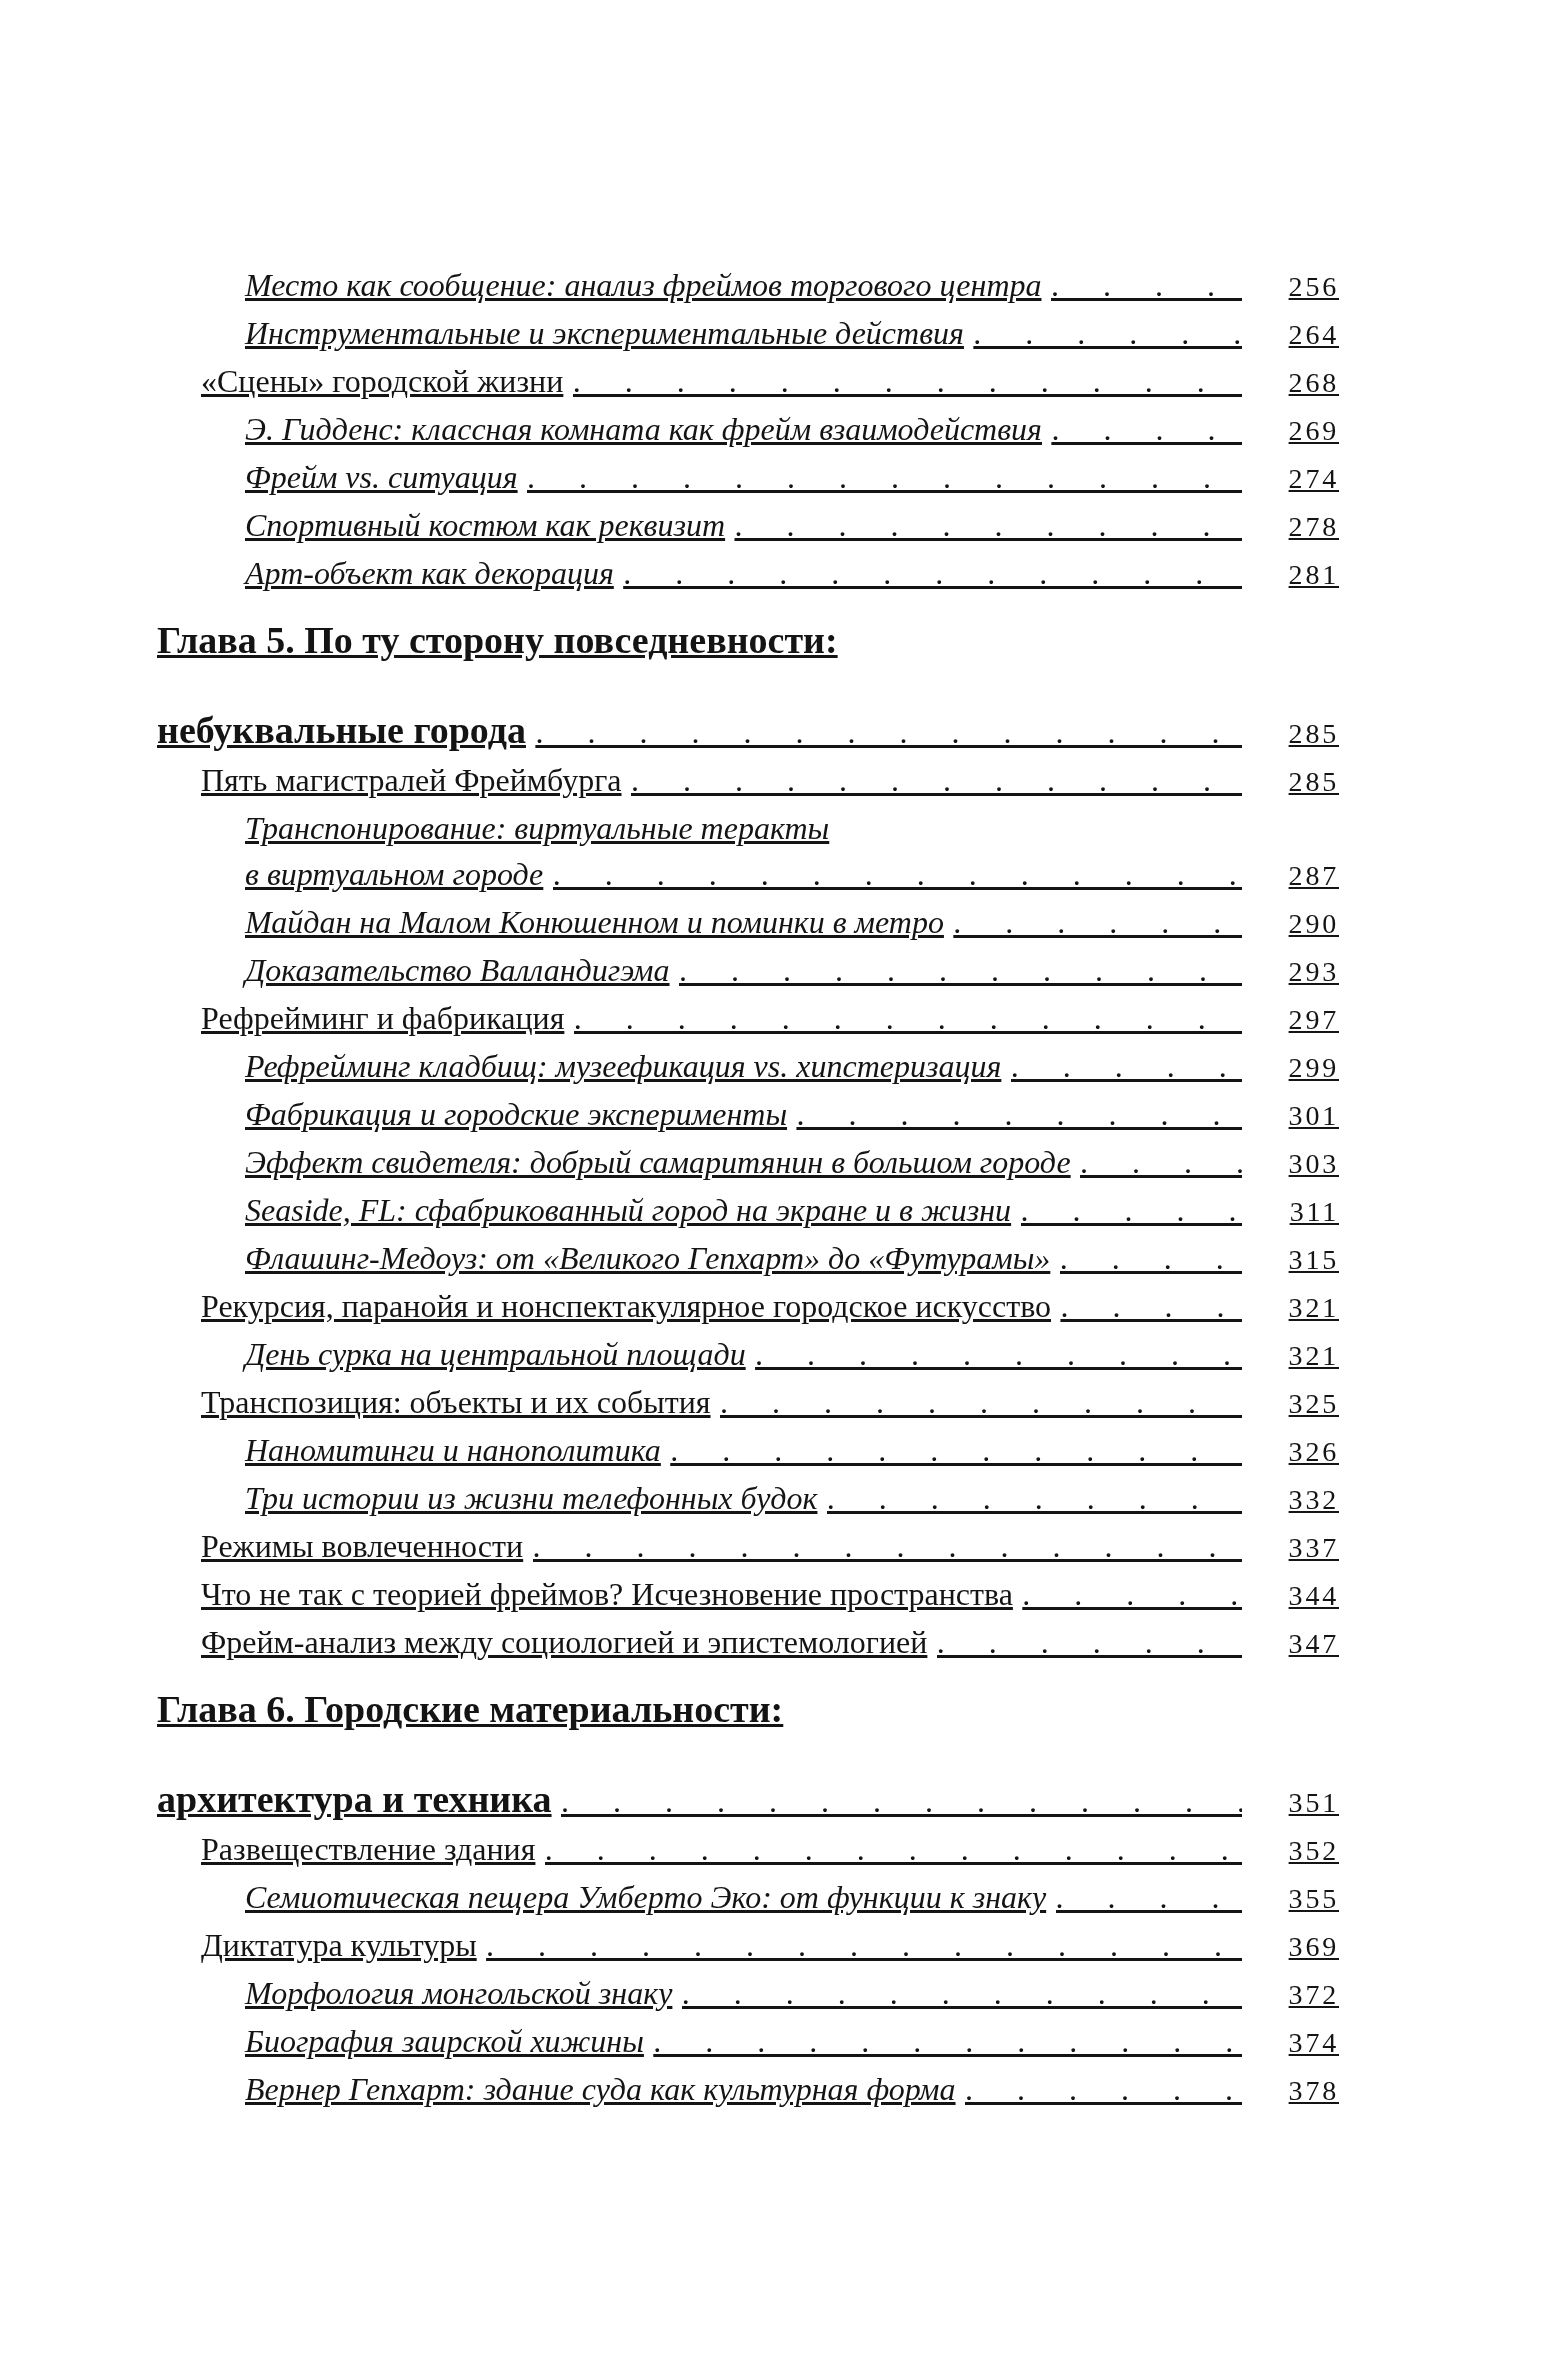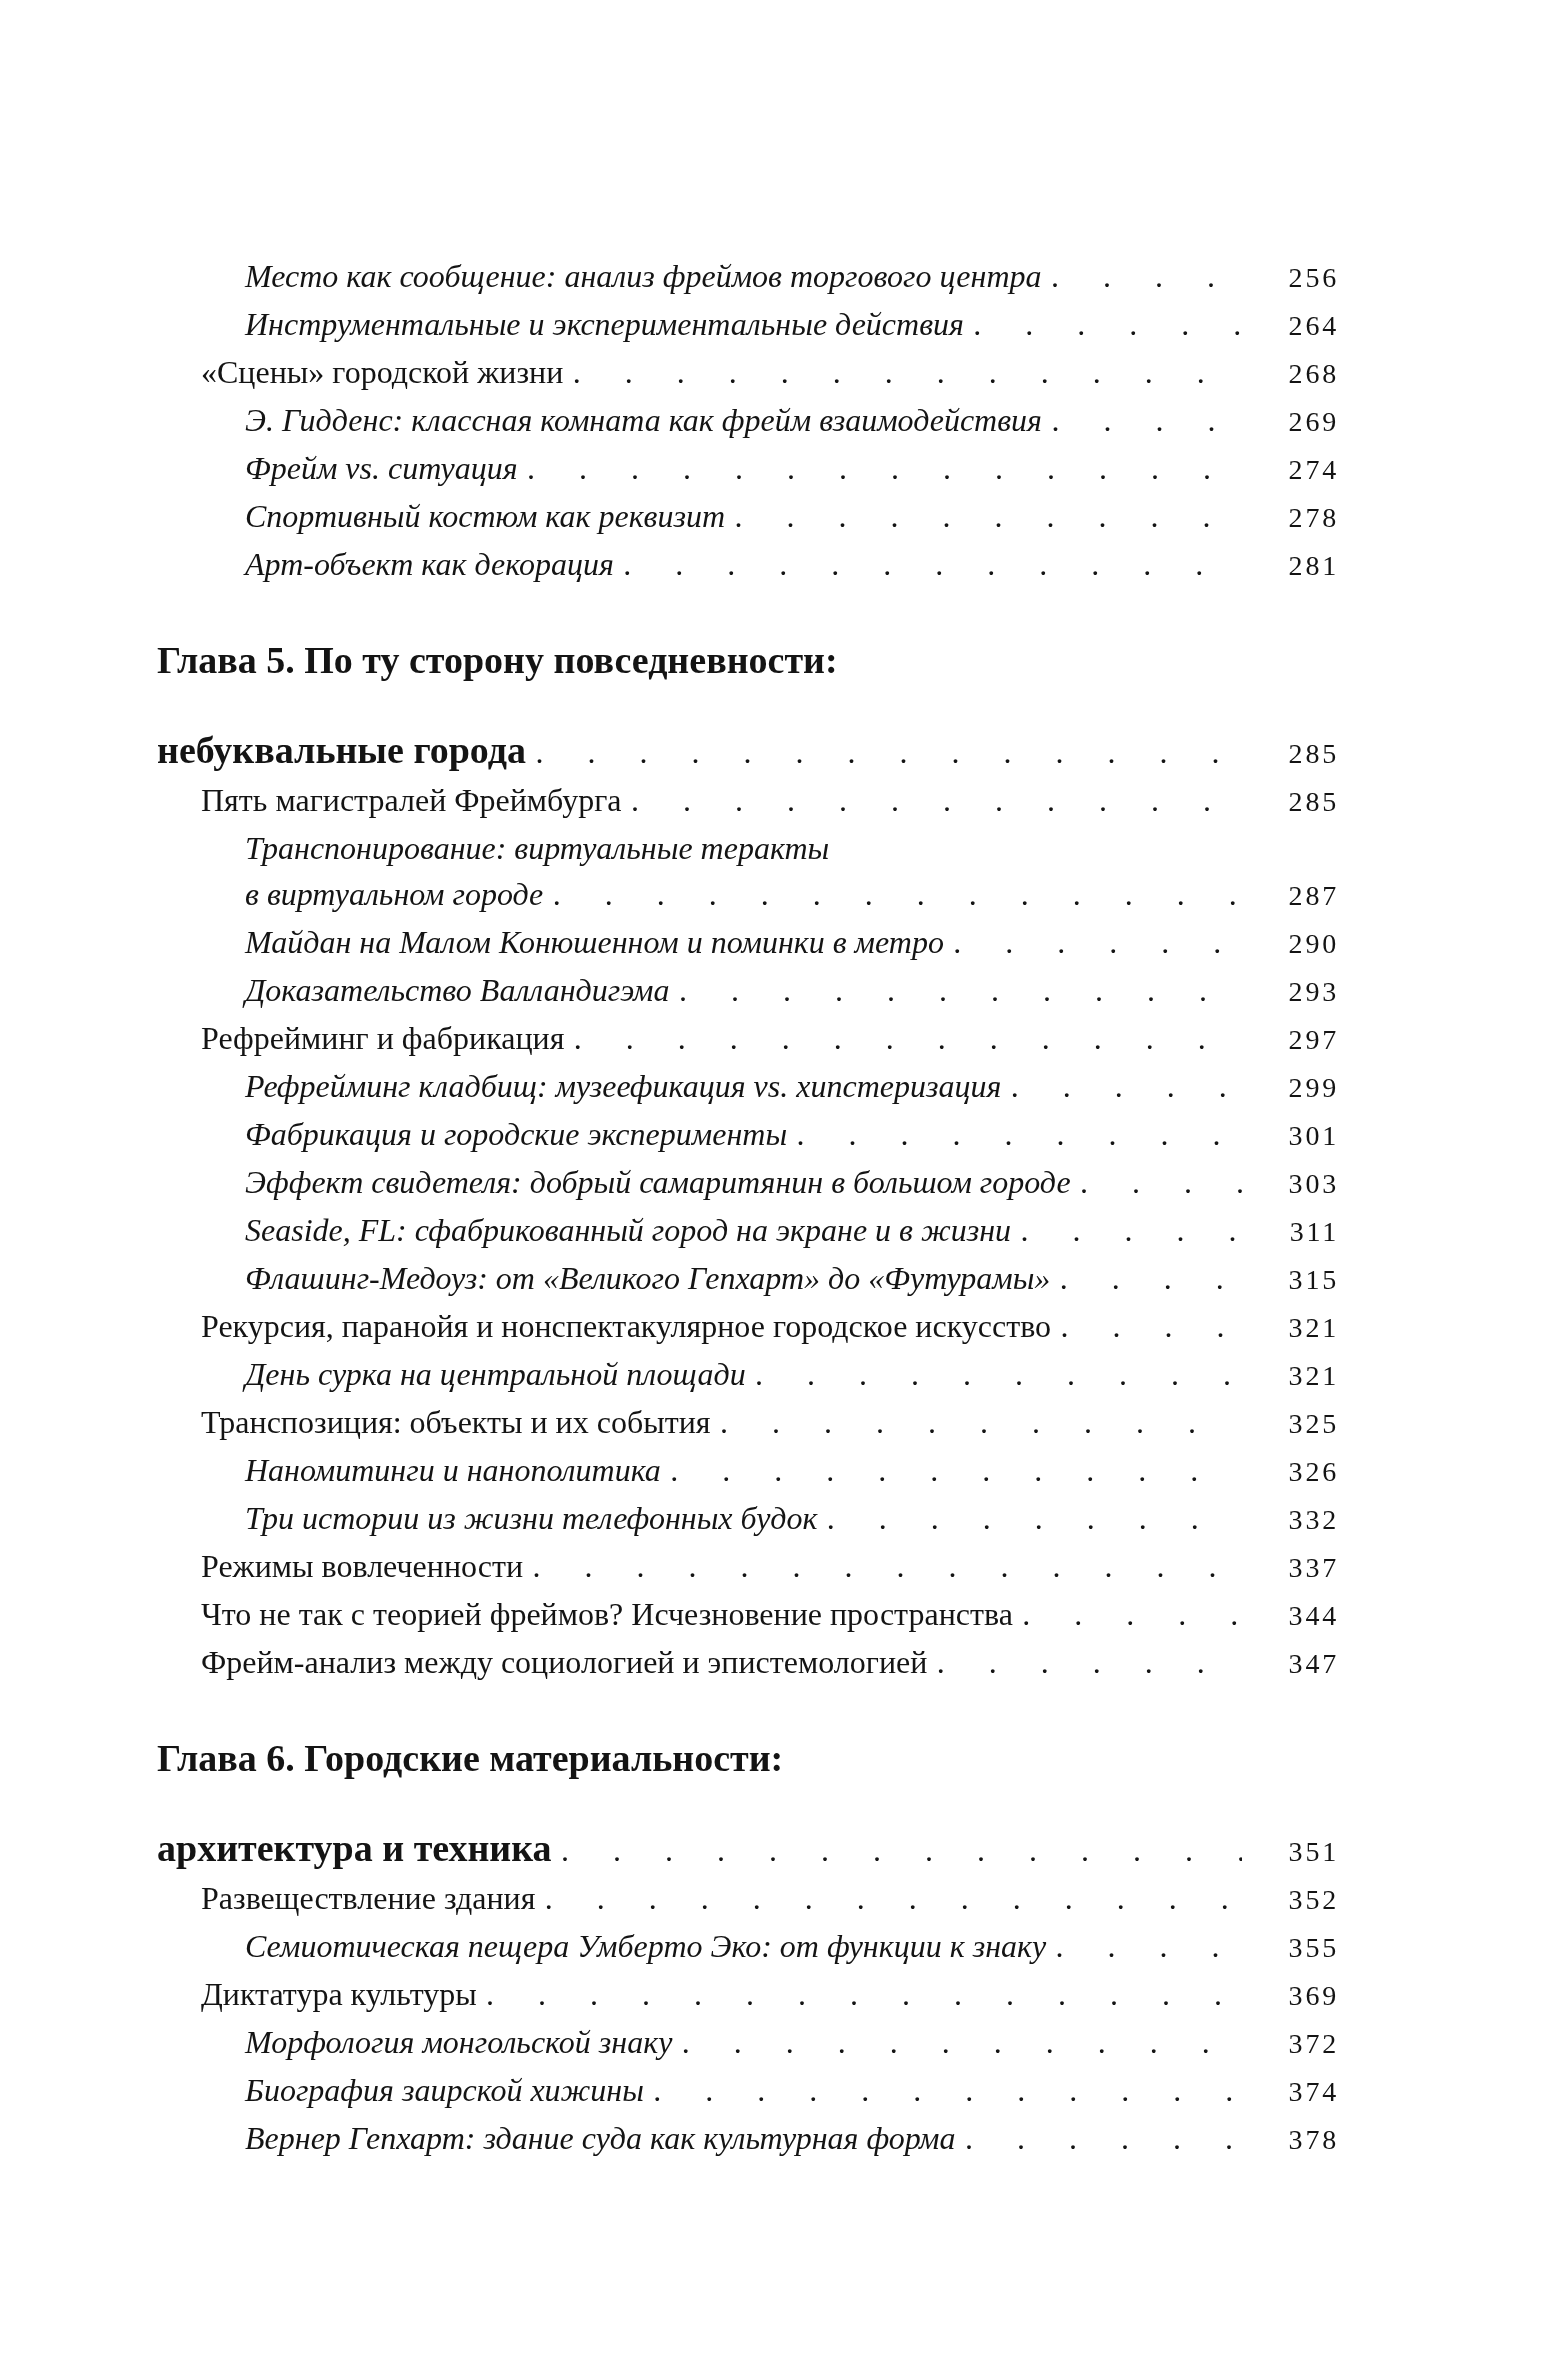--- a/index.html
+++ b/index.html
@@ -8,41 +8,42 @@
     background: #ffffff;
     font-family: "Liberation Serif", "DejaVu Serif", serif;
     color: #141414;
     overflow: hidden;
     position: relative;
   }
   .page { position: absolute; inset: 0; }
   .toc {
     position: absolute;
     left: 157px;
-    top: 253px;
+    top: 262px;
     width: 1182px;
+    text-decoration: underline;
   }
   .row {
     display: flex;
     align-items: baseline;
     line-height: 46px;
     font-size: 32px;
     white-space: nowrap;
   }
   .row.l2 { padding-left: 44px; }
   .row.l3 { padding-left: 88px; }
   .row.italic .title { font-style: italic; }
   .row.chapter {
     font-weight: bold;
     font-size: 38px;
     line-height: 46px;
     padding-left: 0;
     margin-top: 44px;
   }
-  .row.chapter-gap { margin-top: 48px; align-items: center; }
+  .row.chapter-gap { margin-top: 19px; align-items: center; }
   .title { flex: 0 0 auto; }
   .leader {
     flex: 1 1 auto;
     min-width: 0;
     overflow: hidden;
     margin: 0 11.2px 0 9.4px;
     font-size: 32px;
     font-weight: normal;
     font-style: normal;
   }

